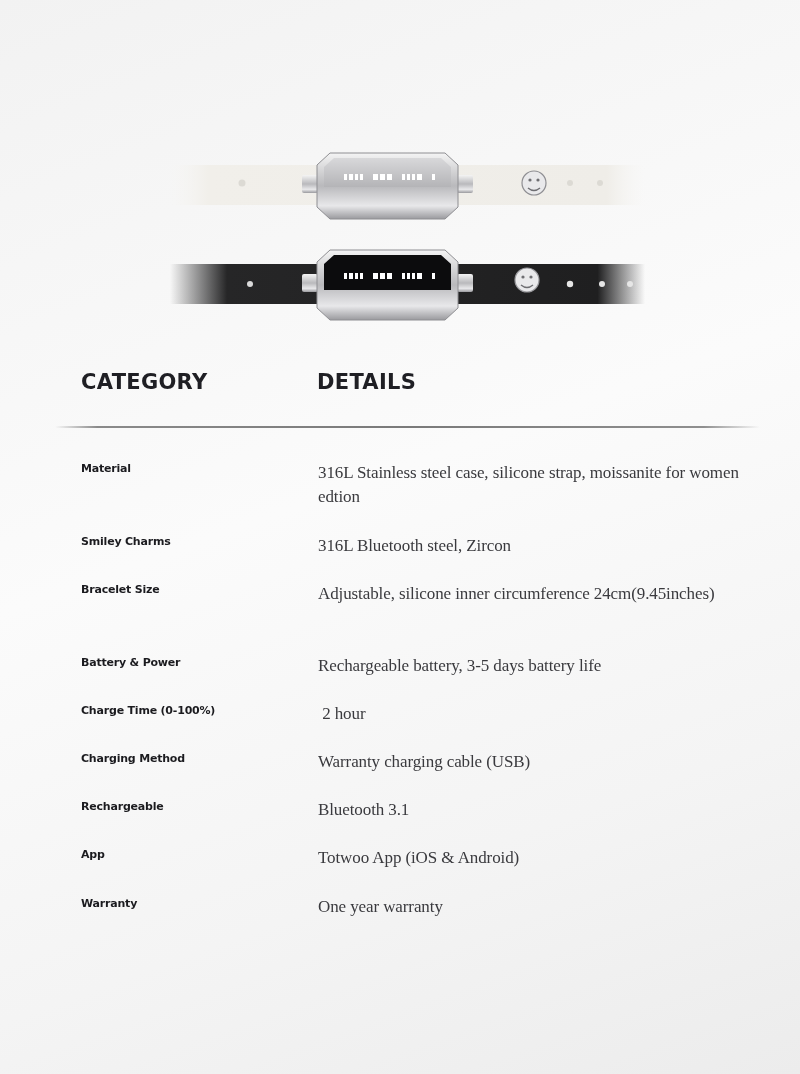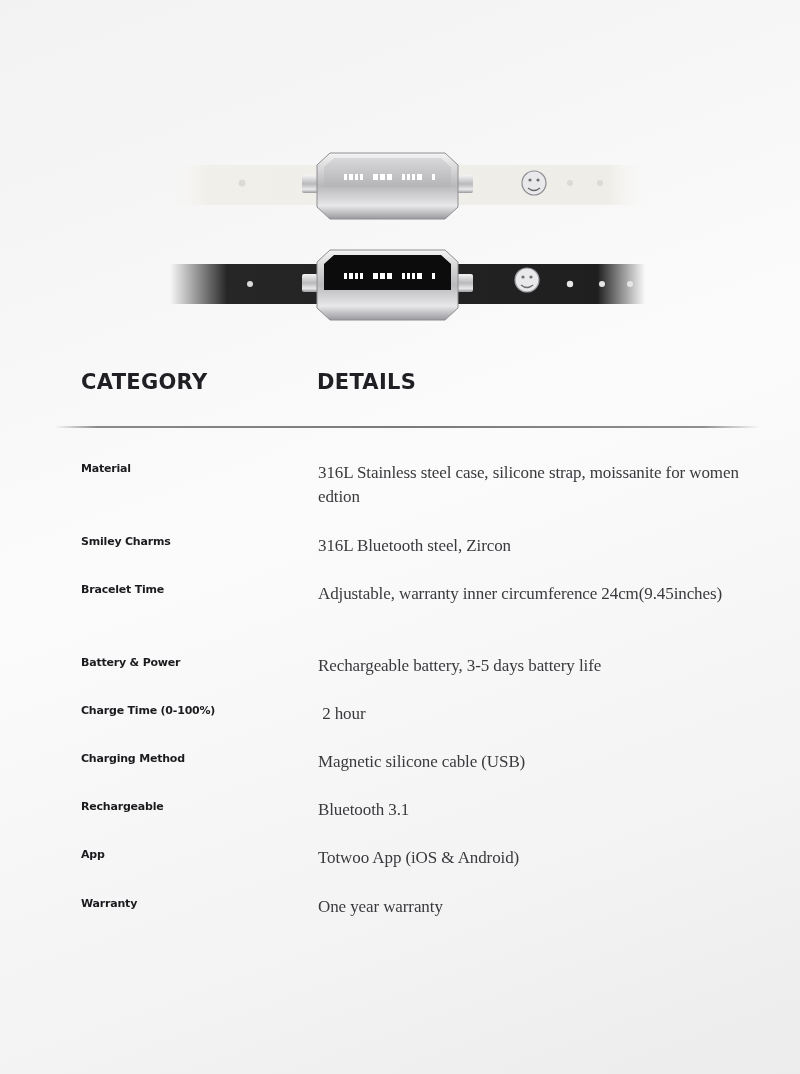--- a/index.html
+++ b/index.html
@@ -152,34 +152,34 @@
 <div class="spec-table">
   <div class="spec-row" style="top:462px">
     <div class="spec-key">Material</div>
     <div class="spec-val" style="top:-1px">316L Stainless steel case, silicone strap, moissanite for women edtion</div>
   </div>
   <div class="spec-row" style="top:535px">
     <div class="spec-key">Smiley Charms</div>
     <div class="spec-val" style="top:-1px">316L Bluetooth steel,  Zircon</div>
   </div>
   <div class="spec-row" style="top:583px">
-    <div class="spec-key">Bracelet Time</div>
-    <div class="spec-val" style="top:-1px">Adjustable, warranty inner circumference 24cm(9.45inches)</div>
+    <div class="spec-key">Bracelet Size</div>
+    <div class="spec-val" style="top:-1px">Adjustable, silicone inner circumference 24cm(9.45inches)</div>
   </div>
   <div class="spec-row" style="top:656px">
     <div class="spec-key">Battery &amp; Power</div>
     <div class="spec-val" style="top:-2px">Rechargeable battery,  3-5 days battery life</div>
   </div>
   <div class="spec-row" style="top:704px">
     <div class="spec-key">Charge Time (0-100%)</div>
     <div class="spec-val" style="top:-2px; white-space:pre"> 2 hour</div>
   </div>
   <div class="spec-row" style="top:752px">
     <div class="spec-key">Charging Method</div>
-    <div class="spec-val" style="top:-2px">Magnetic silicone cable (USB)</div>
+    <div class="spec-val" style="top:-2px">Warranty charging cable (USB)</div>
   </div>
   <div class="spec-row" style="top:800px">
     <div class="spec-key">Rechargeable</div>
     <div class="spec-val" style="top:-2px">Bluetooth 3.1</div>
   </div>
   <div class="spec-row" style="top:848px">
     <div class="spec-key">App</div>
     <div class="spec-val" style="top:-2px">Totwoo App (iOS &amp; Android)</div>
   </div>
   <div class="spec-row" style="top:897px">

